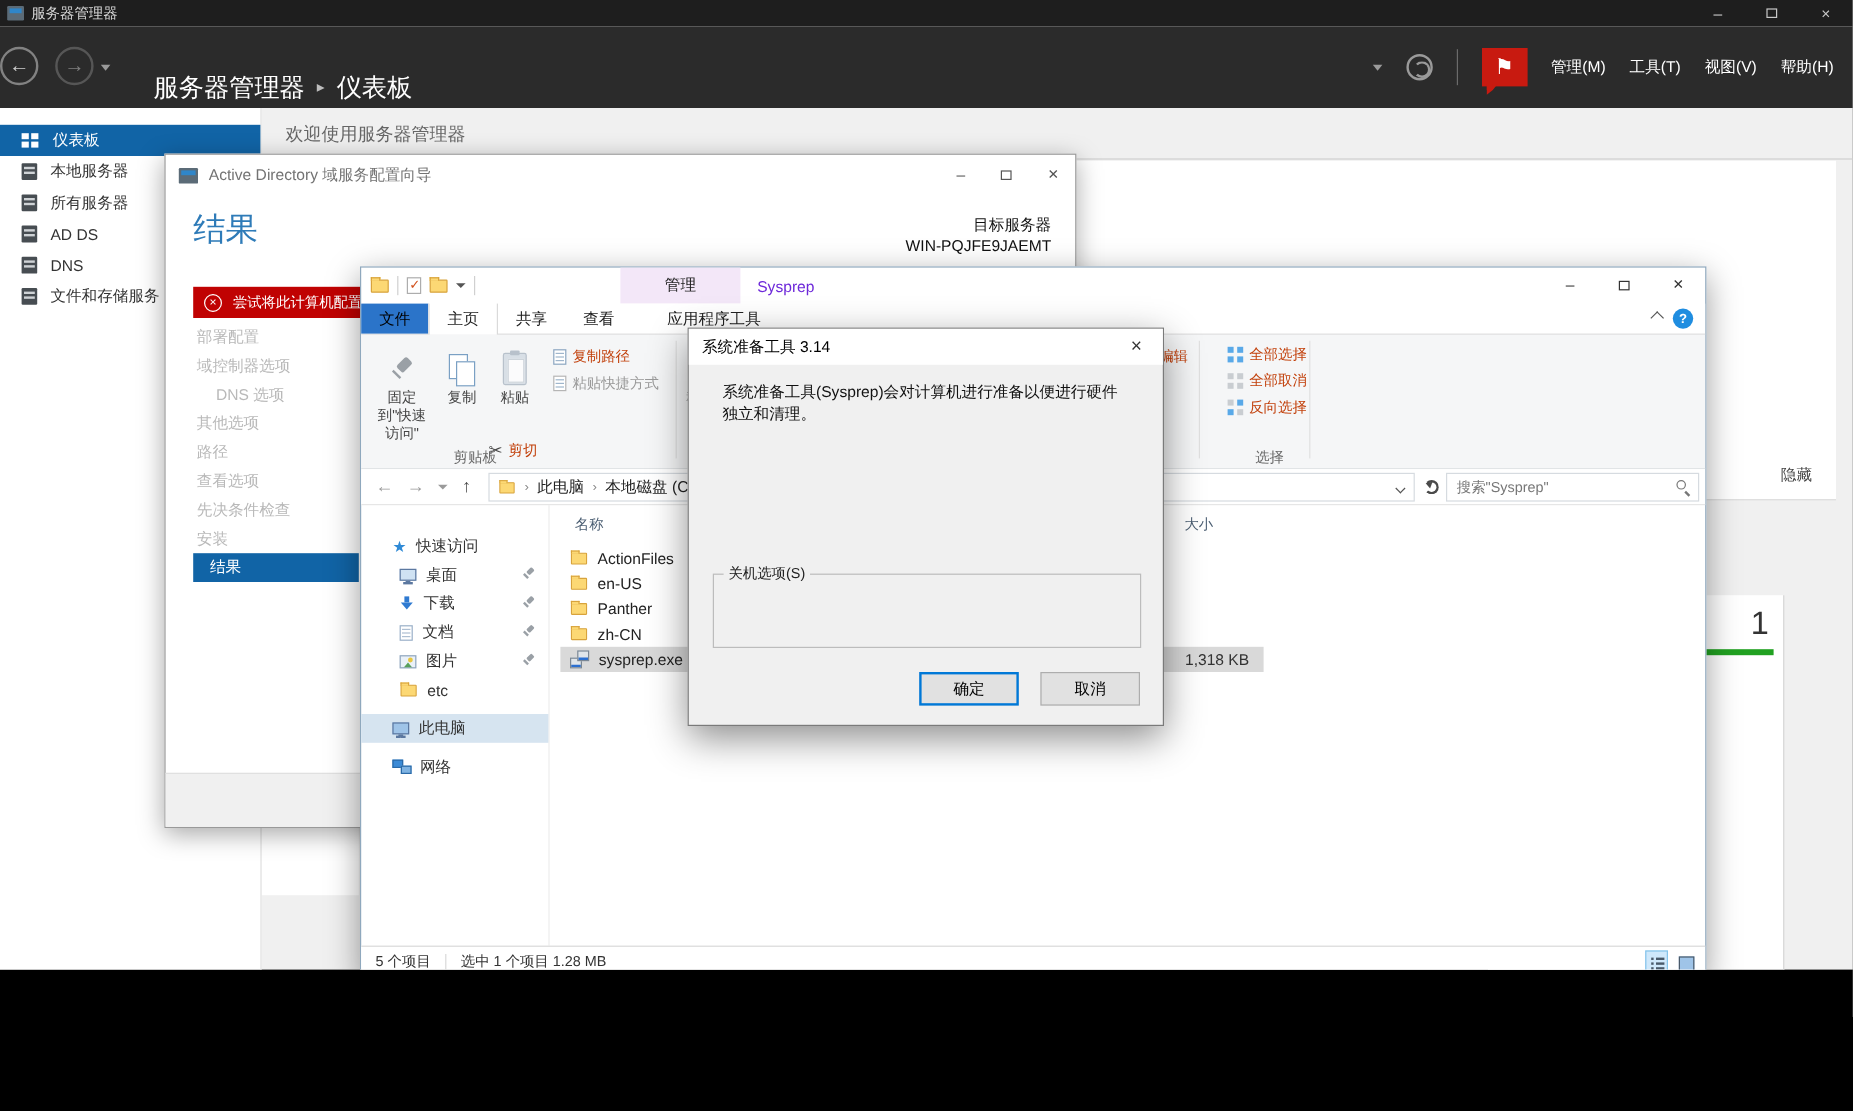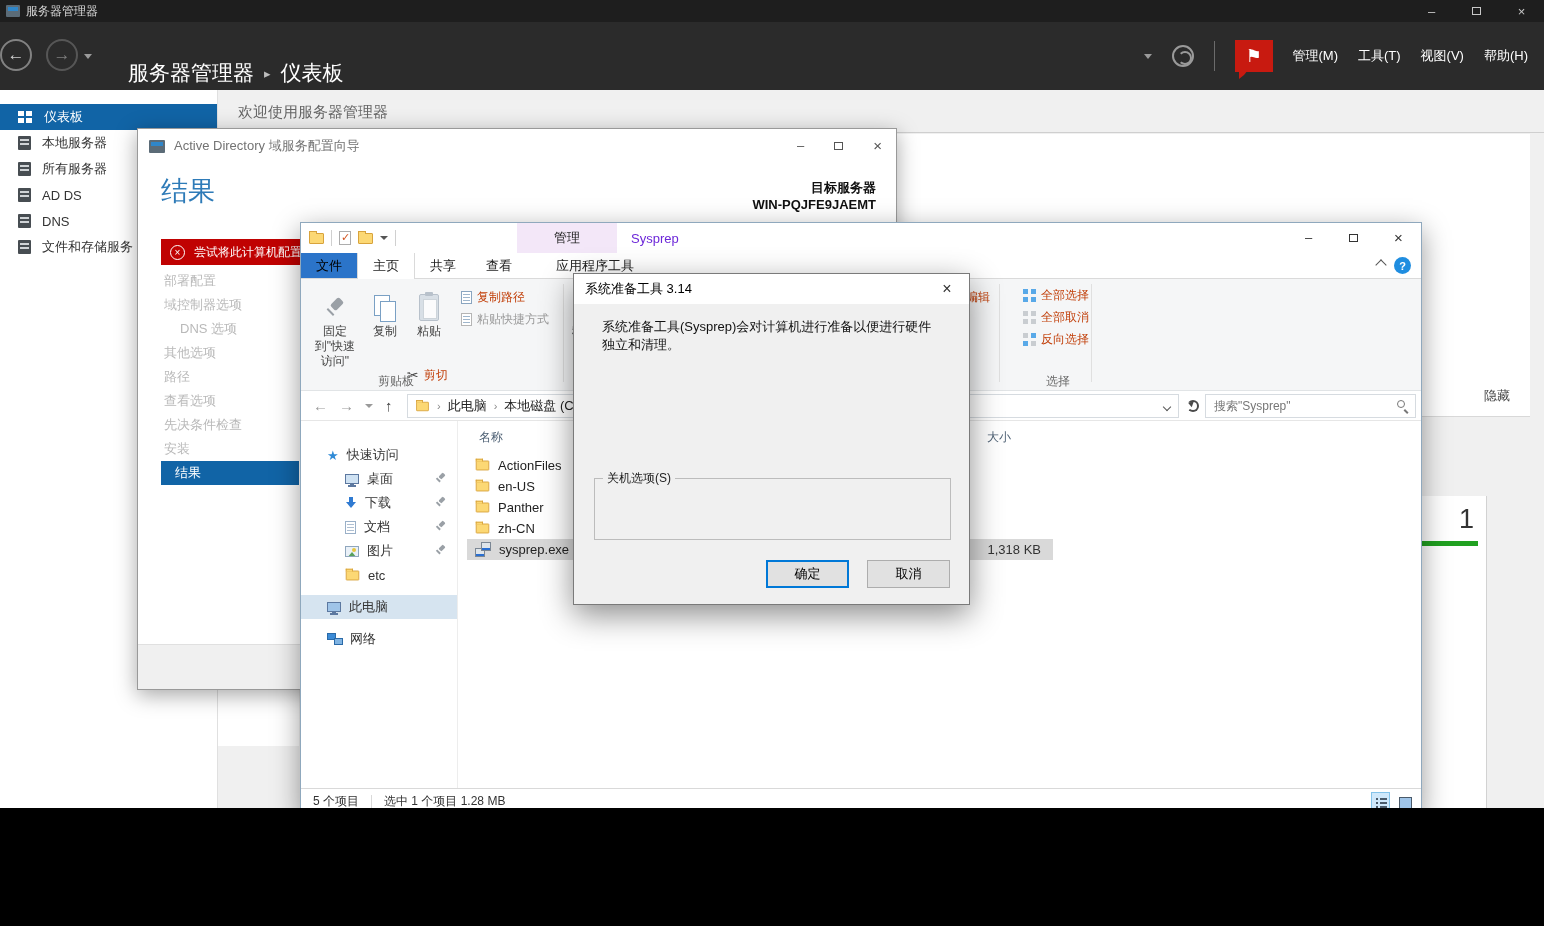--- a/index.html
+++ b/index.html
@@ -58,21 +58,21 @@
 
 
 .wizard{position:absolute;left:137px;top:128px;width:760px;height:562px;background:#fff;border:1px solid #999;box-shadow:0 5px 20px rgba(0,0,0,.35);z-index:10}
 .wz-titlebar{height:34px;display:flex;align-items:center;padding-left:11px;gap:9px}
 .wz-ico{width:16px;height:13px;background:#5b6b77;position:relative;border-radius:1px}
 .wz-ico::before{content:"";position:absolute;left:2px;top:2px;width:12px;height:4px;background:#2f86c9}
 .wz-title{color:#737373;font-size:13px}
 .wz-controls{position:absolute;right:14px;top:8px;display:flex;gap:30px;color:#555;align-items:center}
 .wz-controls .maxbox{border-color:#555}
 .wz-heading{position:absolute;left:23px;top:44px;font-size:27px;color:#2e7bb8;font-weight:400}
-.wz-target{position:absolute;right:20px;top:50px;text-align:right;font-weight:bold;font-size:13px;color:#111;line-height:17px;display:flex;flex-direction:column}
+.wz-target{position:absolute;right:20px;top:50px;text-align:right;font-weight:normal;font-size:13px;color:#111;line-height:17px;display:flex;flex-direction:column}
 .wz-error{position:absolute;left:23px;top:110px;width:420px;height:26px;background:#c00202;color:#fff;display:flex;align-items:center;gap:9px;padding-left:9px;font-size:12px}
 .err-ico{width:15px;height:15px;border:1.5px solid #fff;border-radius:50%;display:flex;align-items:center;justify-content:center;font-size:10px;flex:none}
 .err-ico::before{content:"×"}
 .wz-steps{position:absolute;left:23px;top:140px;width:138px}
 .wz-step{height:24px;display:flex;align-items:center;color:#b9b9b9;font-size:13px;padding-left:3px}
 .wz-step.indent{padding-left:19px}
 .wz-step.active{background:#1164a6;color:#fff;padding-left:14px}
 .wz-footer{position:absolute;left:0;bottom:0;width:100%;height:45px;background:#f0f0f0;border-top:1px solid #e0e0e0}
 
 
@@ -128,21 +128,21 @@
 .addr-box{position:absolute;left:106px;top:3px;width:772px;height:24px;border:1px solid #d6dbe0;display:flex;align-items:center;gap:7px;padding:0 24px 0 7px;font-size:13px;color:#222}
 .crumb-arrow{color:#888;font-size:11px}
 .addr-chev{position:absolute;right:8px;top:9px;width:6px;height:6px;border-right:1.5px solid #555;border-bottom:1.5px solid #555;transform:rotate(45deg)}
 .refr{position:absolute;left:886px;top:9px;width:12px;height:12px;border:2px solid #4a4a4a;border-left-color:transparent;border-radius:50%}
 .refr::after{content:"";position:absolute;left:-4px;top:-2px;border:3px solid transparent;border-right:5px solid #4a4a4a;transform:rotate(20deg)}
 .search-box{position:absolute;left:904px;top:3px;width:211px;height:24px;border:1px solid #d6dbe0;display:flex;align-items:center;padding-left:8px;color:#777;font-size:12px}
 .lens{position:absolute;right:10px;top:5px;width:8px;height:8px;border:1.5px solid #777;border-radius:50%}
 .lens::after{content:"";position:absolute;left:7px;top:8px;width:5px;height:1.5px;background:#777;transform:rotate(45deg);transform-origin:0 0}
 .ex-nav{position:absolute;left:0;top:198px;width:157px;height:368px;border-right:1px solid #ededed}
 .nav-item{position:relative;height:24px;display:flex;align-items:center;gap:8px;font-size:13px;color:#333;padding-left:26px}
-.nav-item.child{padding-left:44px}
+.nav-item.child{padding-left:32px}
 .nav-item.sel{background:#d6e4f0}
 .pin{width:11px;height:11px;position:absolute;right:10px;top:6px}
 .pin::before{content:"";position:absolute;left:4px;top:0;width:4px;height:6px;background:#9aa0a6;border-radius:1px;transform:rotate(45deg)}
 .pin::after{content:"";position:absolute;left:0;top:6px;width:5px;height:1.5px;background:#9aa0a6;transform:rotate(45deg)}
 .ico-qa::before{content:"★";color:#2f8ad6;font-size:13px;line-height:1}
 .mon{width:14px;height:10px;background:#cfe2f3;border:1px solid #5c78a0;position:relative}
 .mon::after{content:"";position:absolute;left:4px;bottom:-3px;width:4px;height:2px;background:#5c78a0;box-shadow:-2px 1px #5c78a0,2px 1px #5c78a0}
 .mon.pc{background:#9fc4e8}
 .ico-dl{width:12px;height:12px;position:relative}
 .ico-dl::before{content:"";position:absolute;left:4px;top:0;width:4px;height:5px;background:#2f7ad1}

